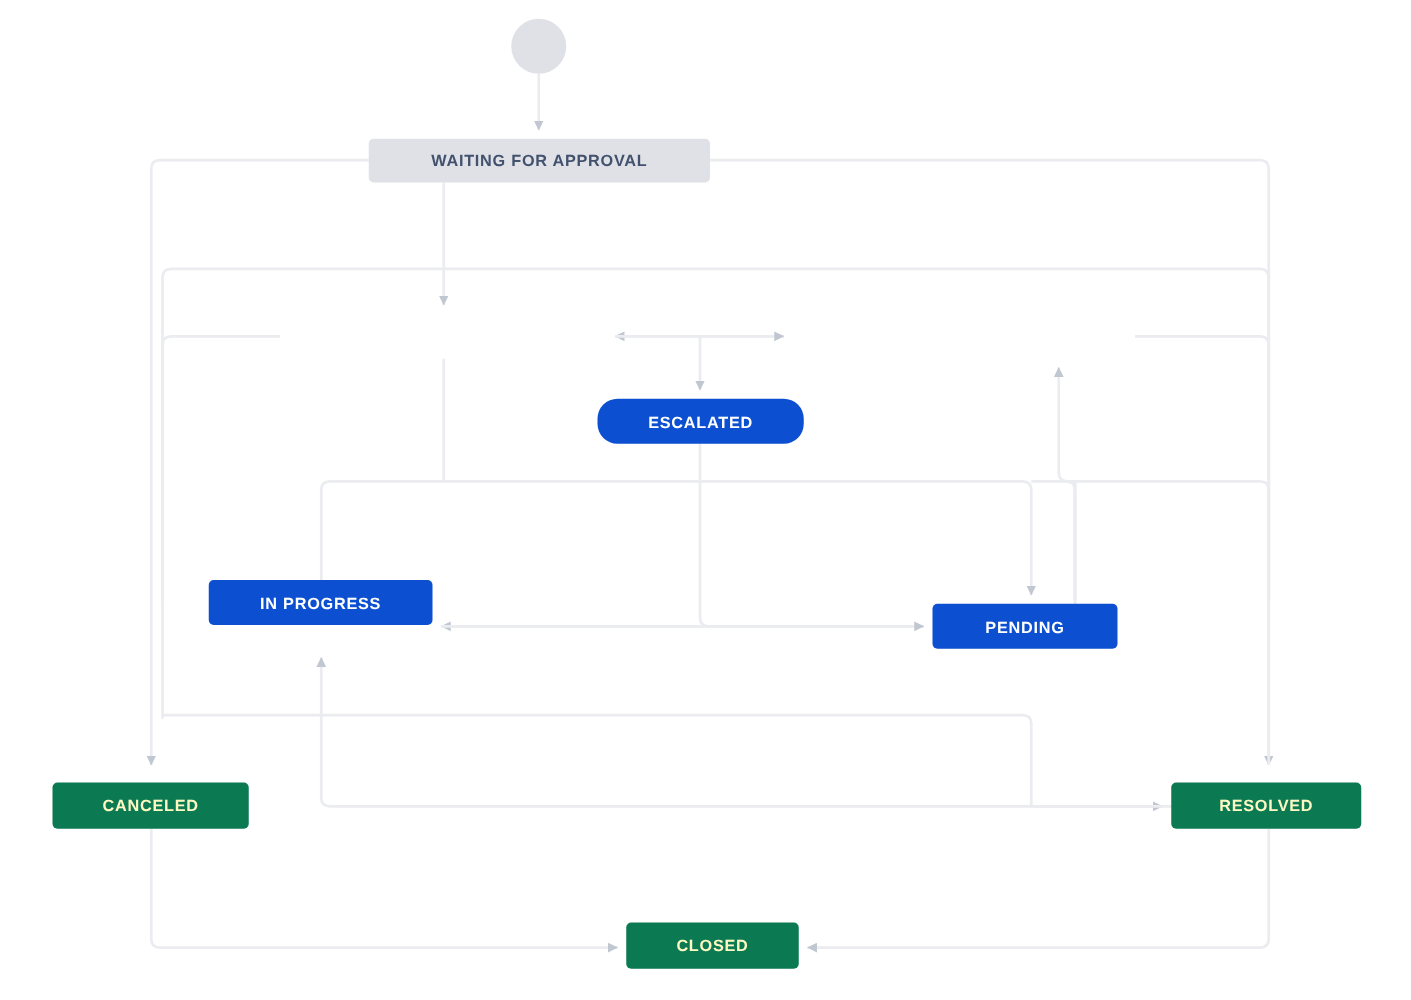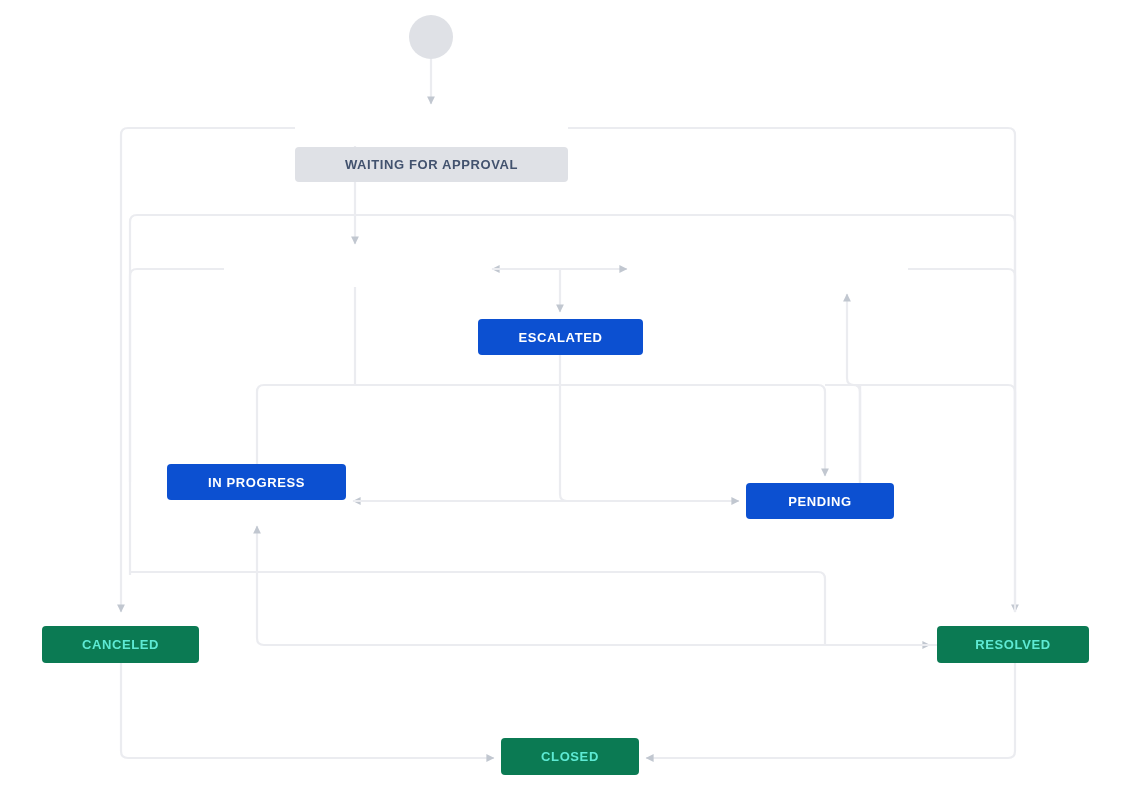--- a/index.html
+++ b/index.html
@@ -44,21 +44,21 @@
   .node-initial {
     background: #dfe1e6;
     color: #42526e;
   }
   .node-inprogress {
     background: #0c50d1;
     color: #ffffff;
   }
   .node-done {
     background: #0b7a53;
-    color: #5eead4;
+    color: #fef9c3;
   }
   .start-node {
     position: absolute;
     border-radius: 50%;
     background: #dfe1e6;
   }
 </style>
 </head>
 <body>
 
@@ -114,27 +114,27 @@
       <path d="M1008,645 L264,645 Q257,645 257,638 L257,526" marker-end="url(#ah)"></path>
 
       <path d="M121,663 L121,751 Q121,758 128,758 L494,758" marker-end="url(#ah)"></path>
 
       <path d="M1015,663 L1015,751 Q1015,758 1008,758 L646,758" marker-end="url(#ah)"></path>
     </g>
   </svg>
 
   <div class="start-node" style="left:409px; top:15px; width:44px; height:44px;"></div>
 
-  <div class="node node-initial" style="left:295px; top:111px; width:273px; height:35px;margin-top:36px;">
+  <div class="node node-initial" style="left:295px; top:111px; width:273px; height:35px;">
     <span>WAITING FOR APPROVAL</span>
   </div>
 
 
 
-  <div class="node node-inprogress" style="left:478px; top:319px; width:165px; height:36px;">
+  <div class="node node-inprogress" style="left:478px; top:319px; width:165px; height:36px;border-radius:16px;">
     <span>ESCALATED</span>
   </div>
 
   <div class="node node-inprogress" style="left:167px; top:464px; width:179px; height:36px;">
     <span>IN PROGRESS</span>
   </div>
 
   <div class="node node-inprogress" style="left:746px; top:483px; width:148px; height:36px;">
     <span>PENDING</span>
   </div>

